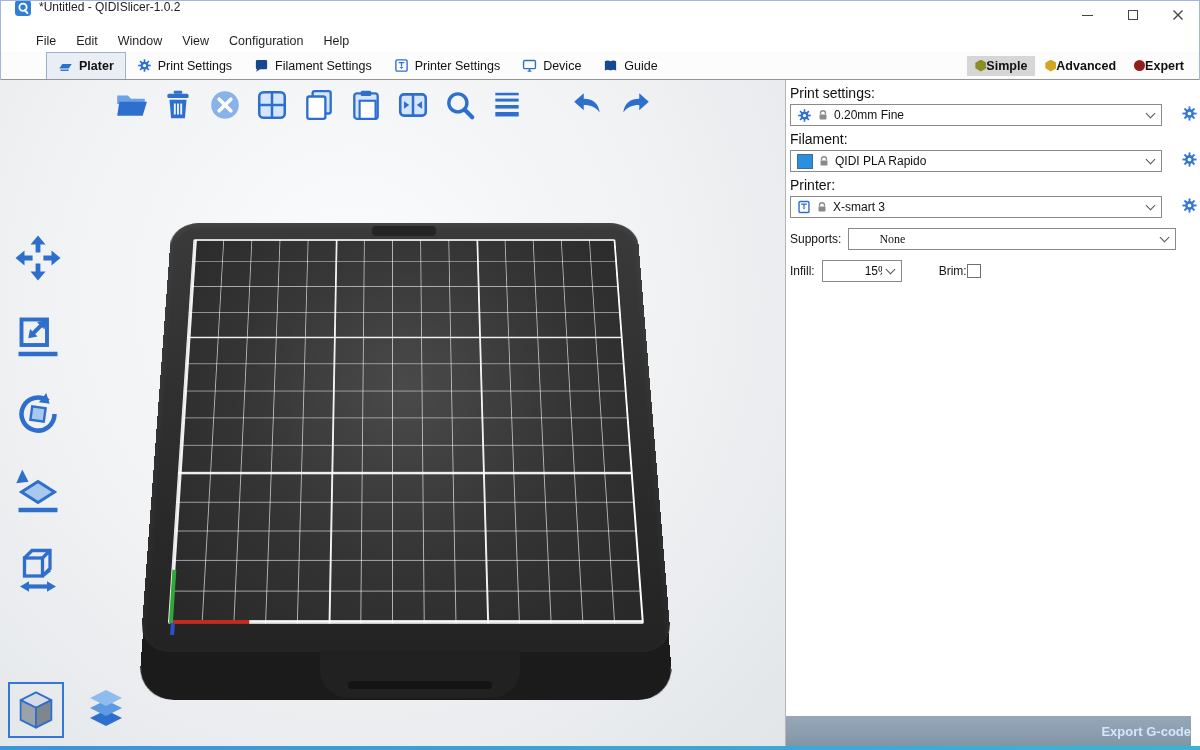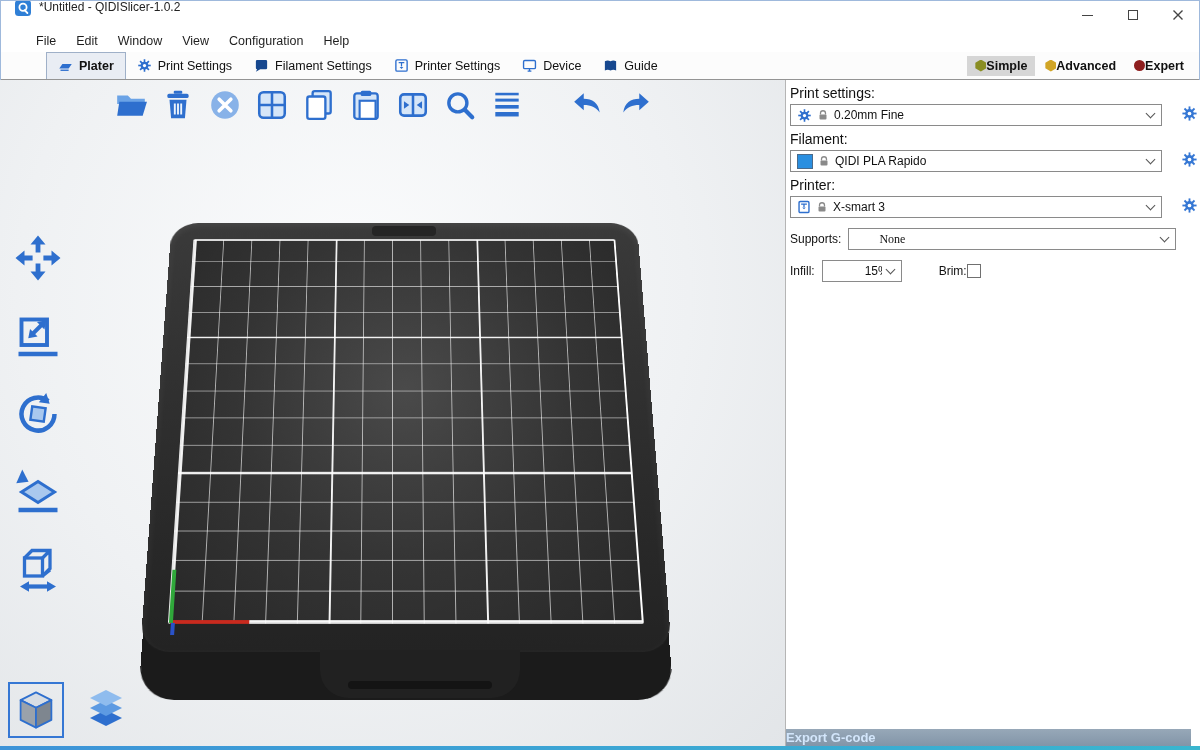--- a/index.html
+++ b/index.html
@@ -89,22 +89,22 @@
   .gear-btn { width:18px; height:18px; display:flex; align-items:center; justify-content:center; flex:0 0 auto; }
   .swatch { width:16px; height:15px; border:1px solid #4a6a8a; flex:0 0 auto; }
   .cicon { display:flex; align-items:center; flex:0 0 auto; }
   .opt-row { display:flex; align-items:center; margin-top:10px; }
   .opt-row .opt-label { margin-right:7px; }
   .combo.supports { margin-right:22px; }
   .combo.supports .combo-text { padding-left:24px;font-family:Liberation Serif, serif; }
   .combo.infill { flex:0 0 80px;padding-left:42px; }
   .brim-label { margin-left:37px; margin-right:0; }
   .checkbox { width:14px; height:14px; border:1px solid #707070; background:#fff; display:inline-block; }
-  .export-btn { position:absolute; left:0; right:9px; bottom:4px; height:17px;
-                background:linear-gradient(#97a8b8,#8295a8); display:flex; align-items:center; justify-content:flex-start; }
+  .export-btn { position:absolute; left:0; right:9px; bottom:4px; height:30px;
+                background:linear-gradient(#97a8b8,#8295a8); display:flex; align-items:center; justify-content:flex-end; }
   .export-btn span { color:#d3e6fb; font-weight:bold; font-size:13px; }
 </style>
 </head>
 <body>
 
 <div class="titlebar">
   <svg width="16" height="16" viewBox="0 0 16 16">
       <rect width="16" height="16" rx="3.5" fill="#2f7fd6"></rect>
       <circle cx="8" cy="7.3" r="3.6" fill="none" stroke="#fff" stroke-width="1.8"></circle>
       <path d="M9.6 10.2l2.8 2.8" stroke="#fff" stroke-width="1.8" stroke-linecap="round"></path>

